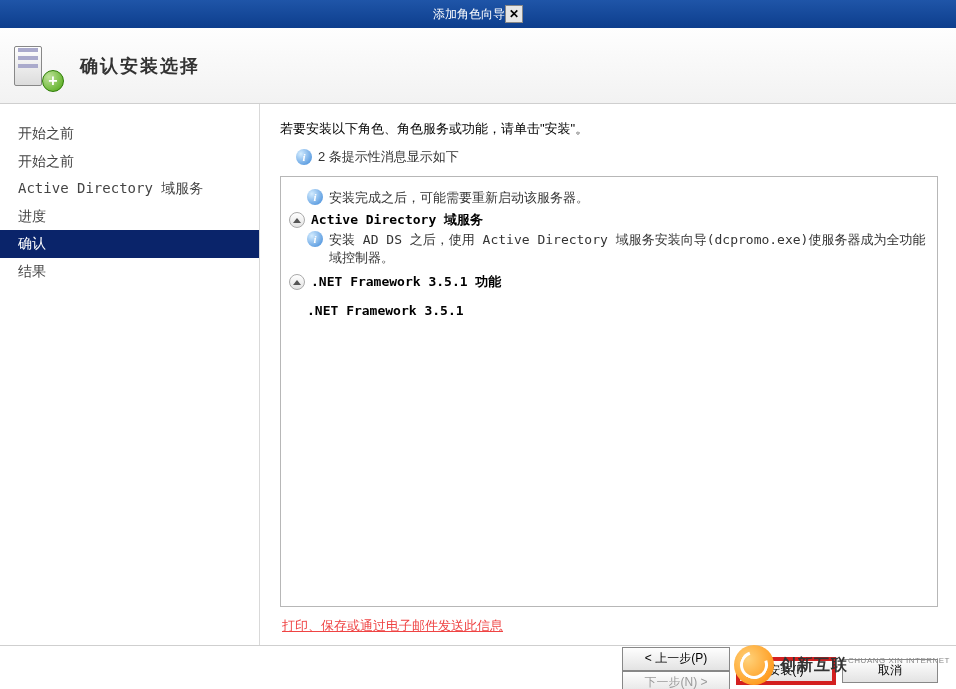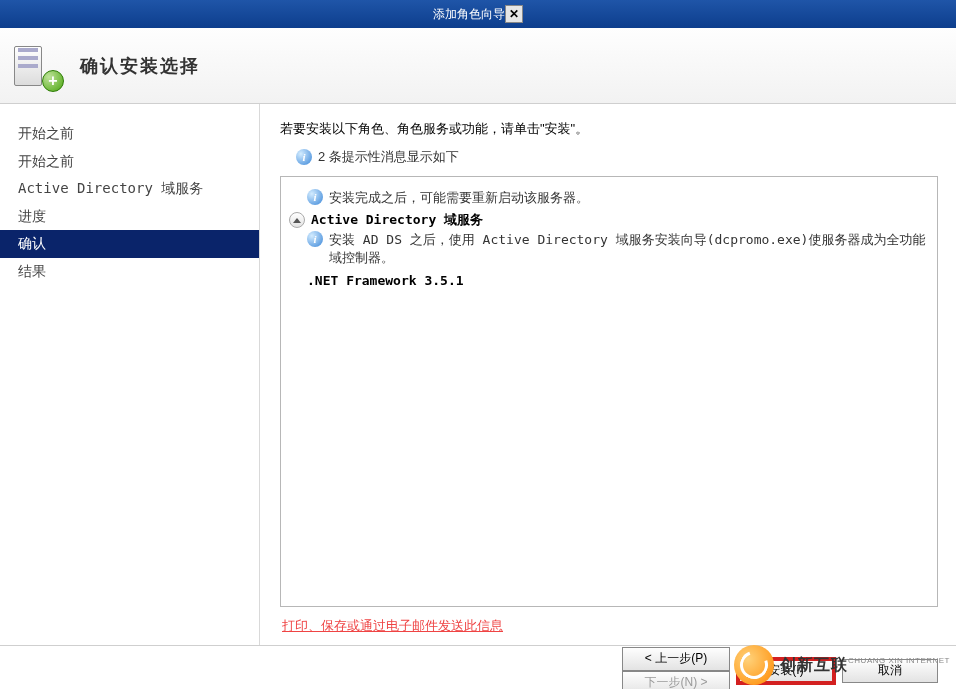--- a/index.html
+++ b/index.html
@@ -27,21 +27,21 @@
     .intro { font-size: 13px; margin-bottom: 8px; }
     .hint-line { display: flex; align-items: center; gap: 6px; margin: 2px 0 10px 16px; font-size: 13px; color: #333; }
     .info-icon { width: 16px; height: 16px; border-radius: 50%; background: radial-gradient(circle at 30% 30%, #d3ecff, #3a86d8); color: #fff; font-style: italic; font-weight: bold; font-size: 11px; display: flex; align-items: center; justify-content: center; font-family: "Times New Roman"; flex-shrink: 0; }
     .chevron-icon { width: 16px; height: 16px; border: 1px solid #aaa; border-radius: 50%; background: linear-gradient(#fff, #e3e3e3); display: flex; align-items: center; justify-content: center; flex-shrink: 0; }
     .chevron-icon::after { content:""; width:0; height:0; border-left:4px solid transparent; border-right:4px solid transparent; border-bottom:5px solid #555; }
 
     .scrollbox { border: 1px solid #b7b7b7; flex: 1; margin-bottom: 8px; padding: 10px 8px 6px 4px; font-family: "NSimSun","SimSun",monospace; font-size: 13px; overflow: hidden; background: #fff; }
     .section { margin-bottom: 6px; }
     .sec-head { display: flex; align-items: center; gap: 6px; margin: 4px 0 2px 4px; font-weight: bold; }
     .sec-body { display: flex; align-items: flex-start; gap: 6px; margin: 2px 0 2px 22px; font-size: 13px; color: #333; }
-    .sec-child { margin: 4px 0 2px 22px; font-size: 13px; font-weight: bold; }
+    .sec-child { margin: 12px 0 2px 22px; font-size: 13px; font-weight: bold; }
 
     .link-print { color: #ef4444; text-decoration: underline; font-size: 13px; padding: 2px 0 0 2px; cursor: pointer; }
 
     .footer { height: 50px; border-top: 1px solid #cfcfcf; display: flex; align-items: center; justify-content: flex-end; gap: 8px; padding-right: 18px; background: #fff; }
     .btn { height: 24px; min-width: 96px; border: 1px solid #888; background: linear-gradient(#fefefe, #e3e3e3); font-size: 12px; cursor: pointer; padding: 0 10px; display: inline-flex; align-items: center; justify-content: center; }
     .btn[disabled] { color: #9a9a9a; cursor: default; text-align: center; }
     .btn.highlight { outline: 4px solid #d32020; outline-offset: -2px; }
     .nav-group { display: inline-flex; flex-direction: column; }
     .nav-group .btn { min-width: 108px; }
 
@@ -98,20 +98,24 @@
           <span class="chevron-icon"></span>
           <span>Active Directory 域服务</span>
         </div>
         <div class="sec-body">
           <span class="info-icon">i</span>
           <span>安装 AD DS 之后，使用 Active Directory 域服务安装向导(dcpromo.exe)使服务器成为全功能域控制器。</span>
         </div>
       </div>
 
       <div class="section">
+        <div class="sec-head">
+          <span class="chevron-icon"></span>
+          <span>.NET Framework 3.5.1 功能</span>
+        </div>
         <div class="sec-child">.NET Framework 3.5.1</div>
       </div>
     </div>
 
     <a class="link-print">打印、保存或通过电子邮件发送此信息</a>
   </div>
 </div>
 
 <div class="footer">
   <span class="nav-group">

